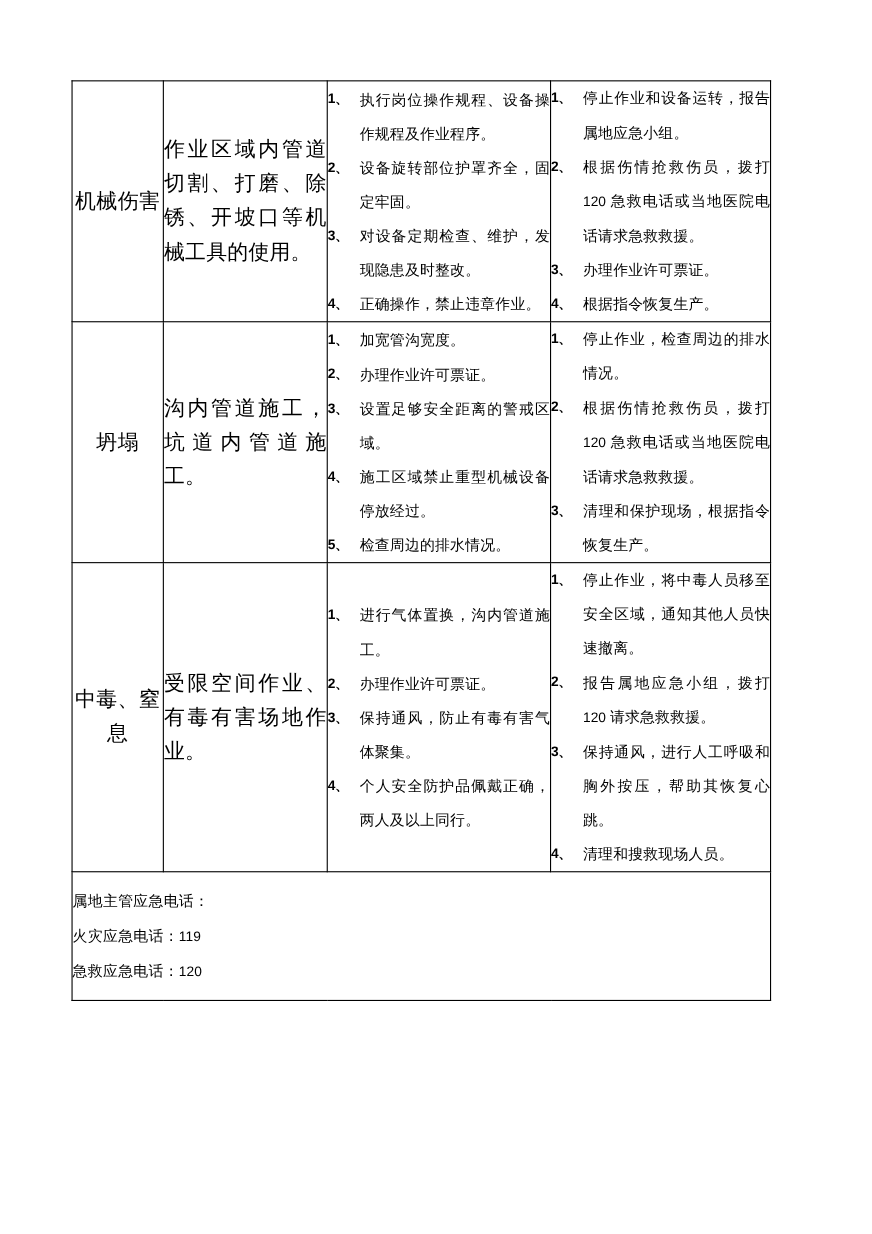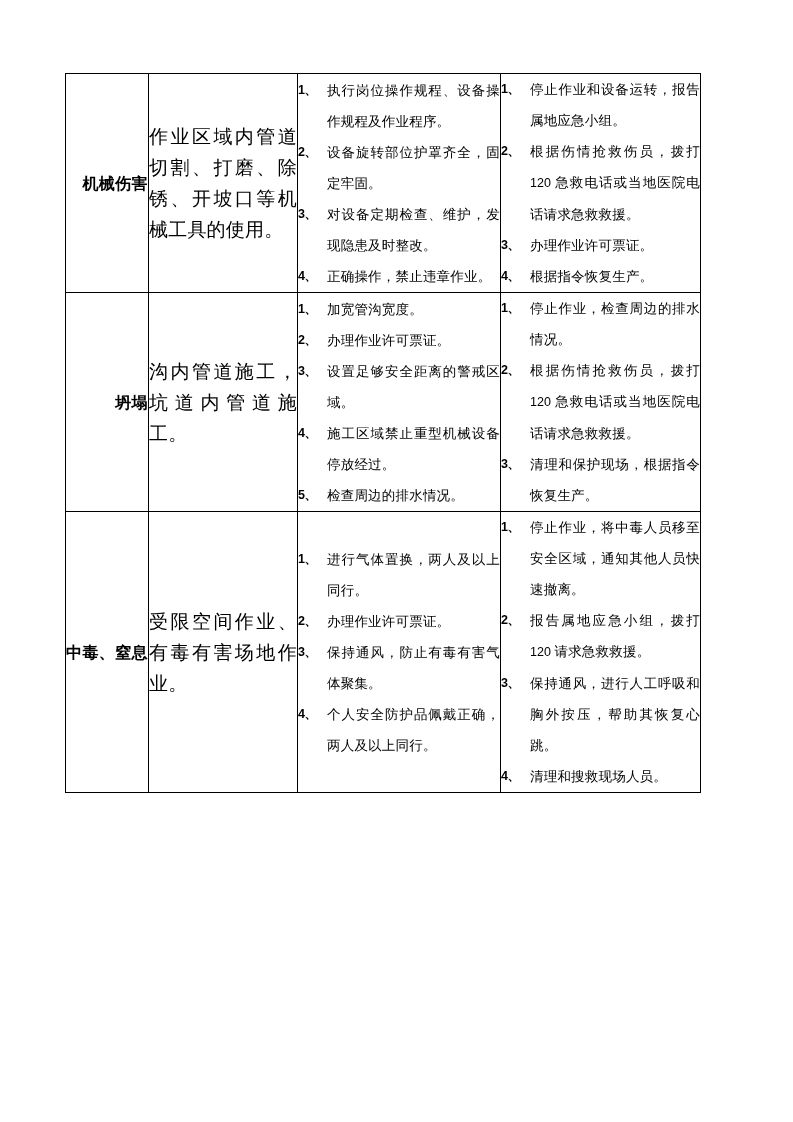--- a/index.html
+++ b/index.html
@@ -39,26 +39,25 @@
     padding: 0;
   }
 
   
   .col-hazard   { width: 83px; }
   .col-activity { width: 149px; }
   .col-measure  { width: 203px; }
   .col-response { width: 200px; }
 
   .cell-hazard {
-    text-align: right;
-    font-size: 16px;
+    text-align: center;
+    font-size: 19px;
     line-height: 31px;
     letter-spacing: 0.4px;
     padding: 0 2px;
-    font-weight: bold;
   }
 
   .cell-activity {
     vertical-align: middle;
     padding: 4px 9px 4px 9px;
     font-size: 19px;
     line-height: 31px;
     text-align: justify;
     text-align-last: left;
     letter-spacing: 0.2px;
@@ -243,21 +242,21 @@
         <td class="cell-hazard">
           <span>中毒、窒息</span>
         </td>
         <td class="cell-activity">
           <span>受限空间作业、有毒有害场地作业。</span>
         </td>
         <td class="cell-list">
           <ol class="numlist">
             <li>
               <span class="num">1、</span>
-              <span class="txt">进行气体置换，两人及以上同行。</span>
+              <span class="txt">进行气体置换，沟内管道施工。</span>
             </li>
             <li>
               <span class="num">2、</span>
               <span class="txt">办理作业许可票证。</span>
             </li>
             <li>
               <span class="num">3、</span>
               <span class="txt">保持通风，防止有毒有害气体聚集。</span>
             </li>
             <li>
@@ -281,17 +280,24 @@
               <span class="txt">保持通风，进行人工呼吸和胸外按压，帮助其恢复心跳。</span>
             </li>
             <li>
               <span class="num">4、</span>
               <span class="txt">清理和搜救现场人员。</span>
             </li>
           </ol>
         </td>
       </tr>
 
+      <tr>
+        <td class="footer-cell" colspan="4">
+          <div class="footer-line">属地主管应急电话：</div>
+          <div class="footer-line">火灾应急电话：<span class="digits">119</span></div>
+          <div class="footer-line">急救应急电话：<span class="digits">120</span></div>
+        </td>
+      </tr>
 
     </tbody>
   </table>
 
 </div>
 
 </body></html>

